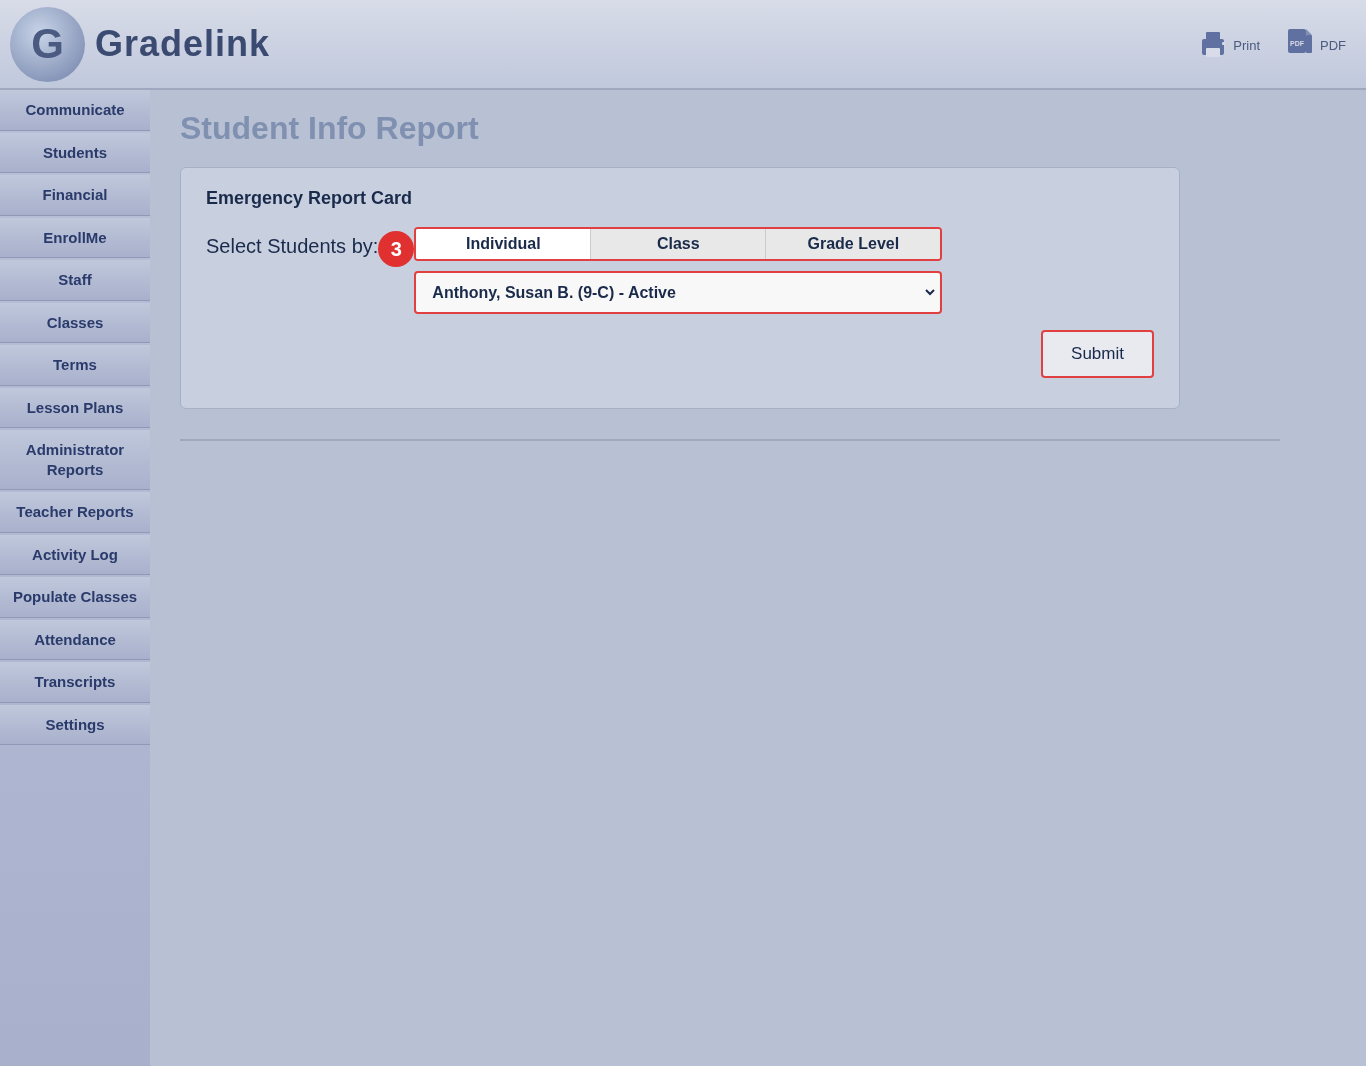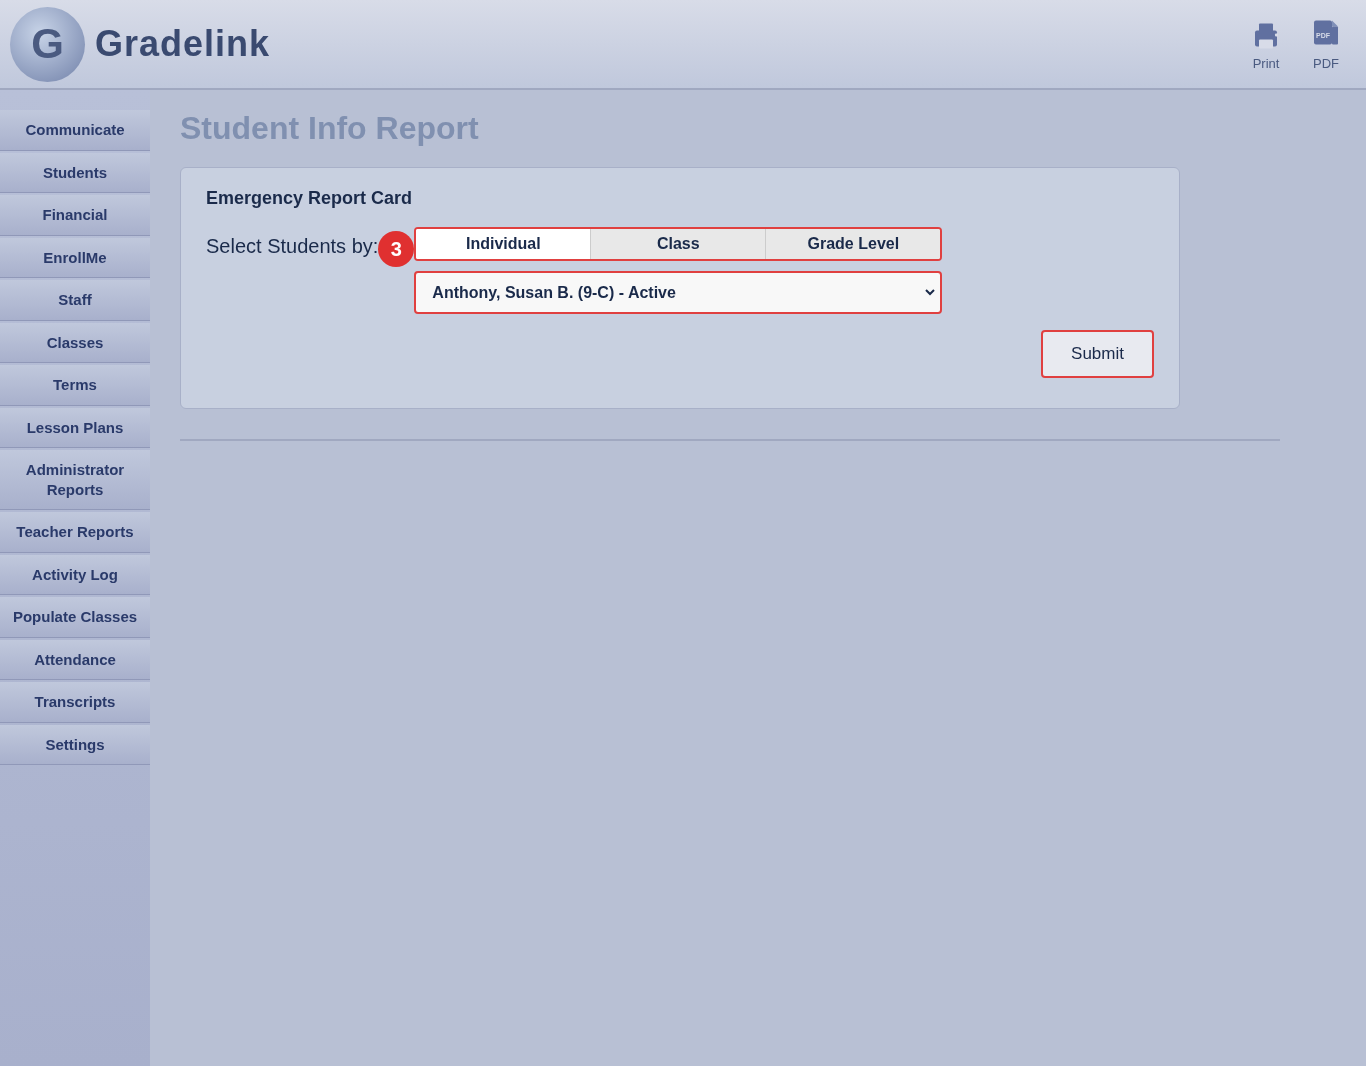--- a/index.html
+++ b/index.html
@@ -45,21 +45,21 @@
       position: absolute;
       right: 20px;
       top: 50%;
       transform: translateY(-50%);
       display: flex;
       gap: 20px;
       align-items: center;
     }
     .header-action-btn {
       display: flex;
-      flex-direction: column;
+      flex-direction: row;
       align-items: center;
       cursor: pointer;
       color: #4a5a80;
     }
     .header-action-icon {
       width: 40px;
       height: 36px;
       display: flex;
       align-items: center;
       justify-content: center;
@@ -76,21 +76,21 @@
       height: calc(1066px - 90px);
     }
 
     
     .sidebar {
       width: 150px;
       background: linear-gradient(180deg, #b8c0d8 0%, #a8b0cc 100%);
       flex-shrink: 0;
       display: flex;
       flex-direction: column;
-      padding-top: 20px;
+      padding-top: 0;
     }
     .sidebar-item {
       padding: 10px 8px;
       text-align: center;
       font-size: 15px;
       font-weight: bold;
       color: #2a3a6a;
       cursor: pointer;
       border-bottom: 1px solid #9098b8;
       line-height: 1.3;

